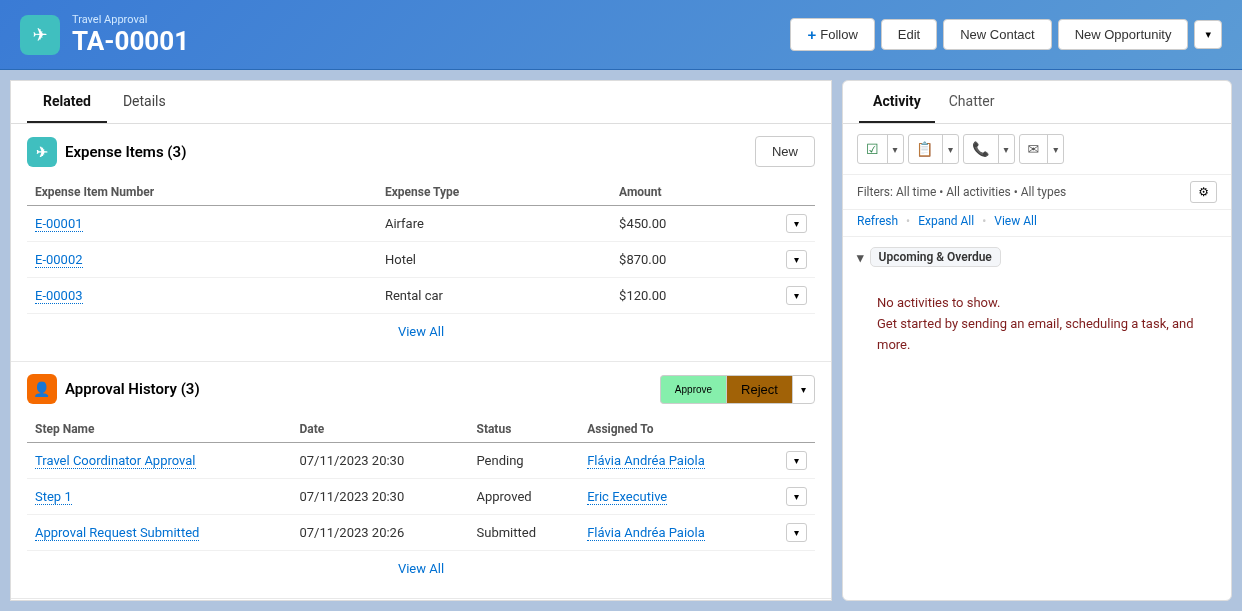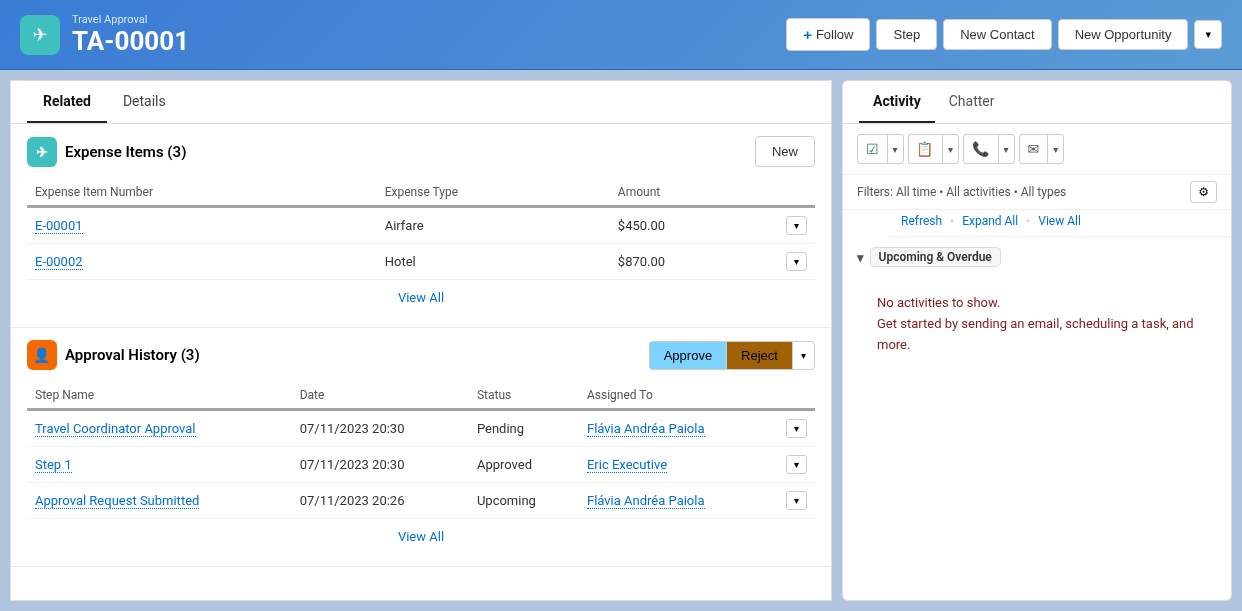--- a/index.html
+++ b/index.html
@@ -149,23 +149,23 @@
     .icon-teal { background: #40bfbf; }
     .icon-orange { background: #f56a00; }
     .table {
       width: 100%;
       border-collapse: collapse;
     }
     .table th {
       text-align: left;
       padding: 6px 8px;
       font-size: 12px;
-      font-weight: 400;
+      font-weight: 700;
       color: #555;
-      border-bottom: 3px solid #a3a3a3;
+      border-bottom: 1px solid #a3a3a3;
       margin-top: 20px;
     }
     .table td {
       padding: 8px 8px;
       border-bottom: 1px solid #f0f0f0;
       font-size: 13px;
       color: #333;
       margin-left: 26px;
     }
     .link {
@@ -194,23 +194,23 @@
     }
     .btn-group {
       display: flex;
       gap: 0;
     }
     .btn-approve {
       padding: 6px 14px;
       border: 1px solid #ccc;
       border-right: none;
       border-radius: 4px 0 0 4px;
-      background: #7dd3fc;
-      cursor: pointer;
-      font-size: 13px;
+      background: #86efac;
+      cursor: pointer;
+      font-size: 10px;
     }
     .btn-reject {
       padding: 6px 14px;
       border: 1px solid #ccc;
       border-right: none;
       background: #a16207;
       cursor: pointer;
       font-size: 13px;
     }
     .btn-dd-small {
@@ -285,21 +285,20 @@
       cursor: pointer;
       font-size: 12px;
     }
     .links-row {
       padding: 4px 14px 8px;
       font-size: 12px;
       color: #0070d2;
       display: flex;
       gap: 8px;
       border-bottom: 1px solid #eee;
-      margin-left: 44px;
     }
     .links-row span { cursor: pointer; }
     .links-row .sep { color: #ccc; }
     .upcoming-section {
       padding: 10px 14px;
     }
     .upcoming-header {
       display: flex;
       align-items: center;
       gap: 6px;
@@ -343,21 +342,21 @@
     <div class="title-block">
       <div class="subtitle">Travel Approval</div>
       <div class="main-title">TA-00001</div>
     </div>
   </div>
   <div class="top-bar-right">
     <button class="btn btn-follow">
       <span class="plus">+</span>
       <span>Follow</span>
     </button>
-    <button class="btn">Step</button>
+    <button class="btn">Edit</button>
     <button class="btn">New Contact</button>
     <button class="btn">New Opportunity</button>
     <button class="btn-dropdown">▾</button>
   </div>
 </div>
 
 <div class="main-content">
 
   <div class="left-panel">
     <div class="tabs">
@@ -386,20 +385,26 @@
             <tr>
       <td><a class="link">E-00001</a></td>
       <td>Airfare</td>
       <td>$450.00</td>
       <td class="dropdown-cell"><button class="chevron-btn">▾</button></td>
     </tr>
             <tr>
       <td><a class="link">E-00002</a></td>
       <td>Hotel</td>
       <td>$870.00</td>
+      <td class="dropdown-cell"><button class="chevron-btn">▾</button></td>
+    </tr>
+            <tr>
+      <td><a class="link">E-00003</a></td>
+      <td>Rental car</td>
+      <td>$120.00</td>
       <td class="dropdown-cell"><button class="chevron-btn">▾</button></td>
     </tr>
           </tbody>
       </table>
       <div class="view-all">View All</div>
     </div>
 
     <div class="section">
       <div class="section-header">
         <div class="section-title">
@@ -433,21 +438,21 @@
             <tr>
       <td><a class="link">Step 1</a></td>
       <td>07/11/2023 20:30</td>
       <td>Approved</td>
       <td><a class="link">Eric Executive</a></td>
       <td class="dropdown-cell"><button class="chevron-btn">▾</button></td>
     </tr>
             <tr>
       <td><a class="link">Approval Request Submitted</a></td>
       <td>07/11/2023 20:26</td>
-      <td>Upcoming</td>
+      <td>Submitted</td>
       <td><a class="link">Flávia Andréa Paiola</a></td>
       <td class="dropdown-cell"><button class="chevron-btn">▾</button></td>
     </tr>
           </tbody>
       </table>
       <div class="view-all">View All</div>
     </div>
   </div>
 
   <div class="right-panel">

